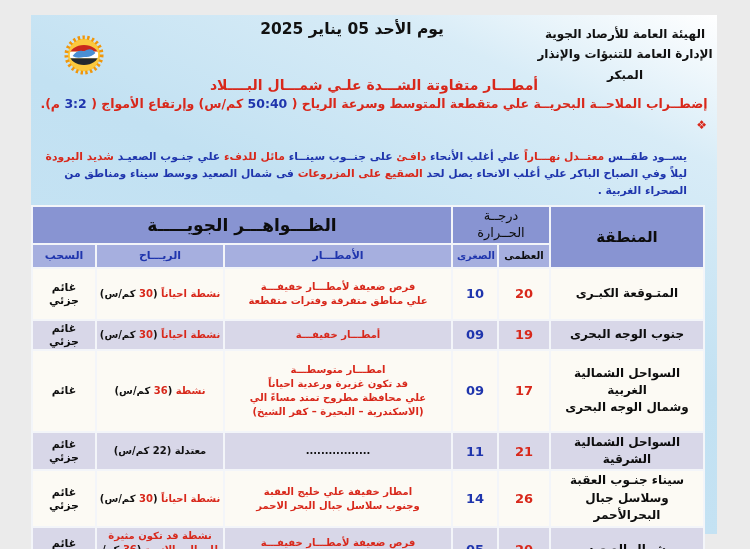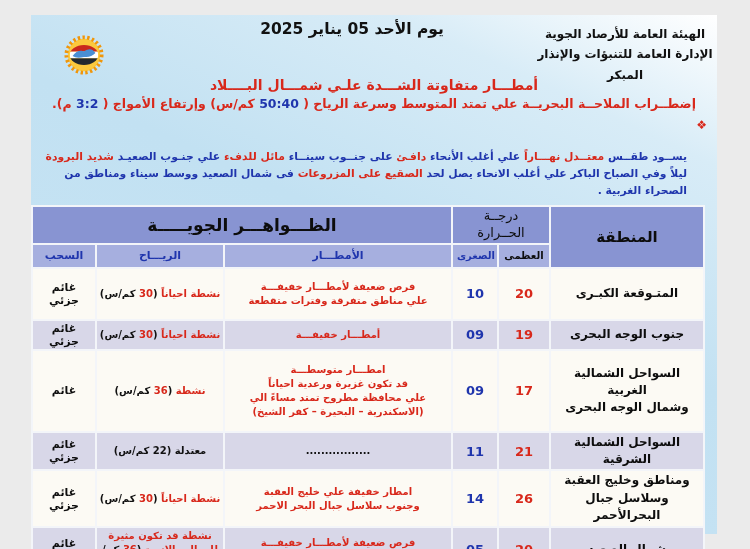--- a/index.html
+++ b/index.html
@@ -91,21 +91,21 @@
             <rect x="11" y="10.5" width="30" height="7" fill="#c9281d"></rect>
             <rect x="11" y="17.5" width="30" height="7" fill="#ffffff"></rect>
             <rect x="11" y="24.5" width="30" height="7" fill="#23292e"></rect>
             <path d="M14 22 q5 -7 12 -5 q8 -5 12 2 q-5 5 -12 4 q-8 2 -12 -1 z" fill="#4a8fd4"></path>
           </g>
         </svg>
       </div>
     </div>
 
     <div class="headline">أمطـــار متفاوتة الشـــدة علـي شمـــال البــــلاد</div>
-    <div class="marine-line"><span class="c-red">إضطــراب الملاحــة البحريــة علي تمتد المتوسط وسرعة الرياح ( </span><span class="c-blue">50:40</span><span class="c-red"> كم/س) وإرتفاع الأمواج ( </span><span class="c-blue">3:2</span><span class="c-red"> م).</span></div>
+    <div class="marine-line"><span class="c-red">إضطــراب الملاحــة البحريــة علي متقطعة المتوسط وسرعة الرياح ( </span><span class="c-blue">50:40</span><span class="c-red"> كم/س) وإرتفاع الأمواج ( </span><span class="c-blue">3:2</span><span class="c-red"> م).</span></div>
 
     <div class="notes">
       <span class="bullet">❖</span>
       <span><span class="c-blue">يســود طقــس </span><span class="c-red">معتــدل نهـــاراً</span><span class="c-blue"> علي أغلب الأنحاء </span><span class="c-red">دافـئ</span><span class="c-blue"> على جنــوب سينــاء </span><span class="c-red">مائل للدفء</span><span class="c-blue"> علي جنـوب الصعيـد </span><span class="c-red">شديد البرودة</span><span class="c-blue"> ليلاً وفي الصباح الباكر علي أغلب الانحاء يصل لحد </span><span class="c-red">الصقيع على المزروعات</span><span class="c-blue"> فى شمال الصعيد ووسط سيناء ومناطق من الصحراء الغربية .</span></span>
     </div>
 
     <div class="table-wrap">
       <table class="weather">
         <colgroup>
           <col style="width:152px">
@@ -162,21 +162,21 @@
           </tr>
           <tr class="r-even" style="height:24px">
             <td class="region">السواحل الشمالية الشرقية</td>
             <td class="tmax">21</td>
             <td class="tmin">11</td>
             <td class="rain"><span class="c-dark">.................</span></td>
             <td class="wind"><span class="c-dark">معتدلة (22 كم/س)</span></td>
             <td class="clouds">غائم جزئي</td>
           </tr>
           <tr class="r-odd" style="height:48px">
-            <td class="region">ومناطق وخليج العقبة
+            <td class="region">سيناء جنـوب العقبة
 وسلاسل جبال البحرالأحمر</td>
             <td class="tmax">26</td>
             <td class="tmin">14</td>
             <td class="rain"><span class="c-red">امطار خفيفة علي خليج العقبة
 وجنوب سلاسل جبال البحر الاحمر</span></td>
             <td class="wind"><span class="c-red">نشطة احياناً </span><span class="c-dark">(</span><span class="c-red">30</span><span class="c-dark"> كم/س)</span></td>
             <td class="clouds">غائم جزئي</td>
           </tr>
           <tr class="r-even" style="height:44px">
             <td class="region">شمال الصعيد</td>

